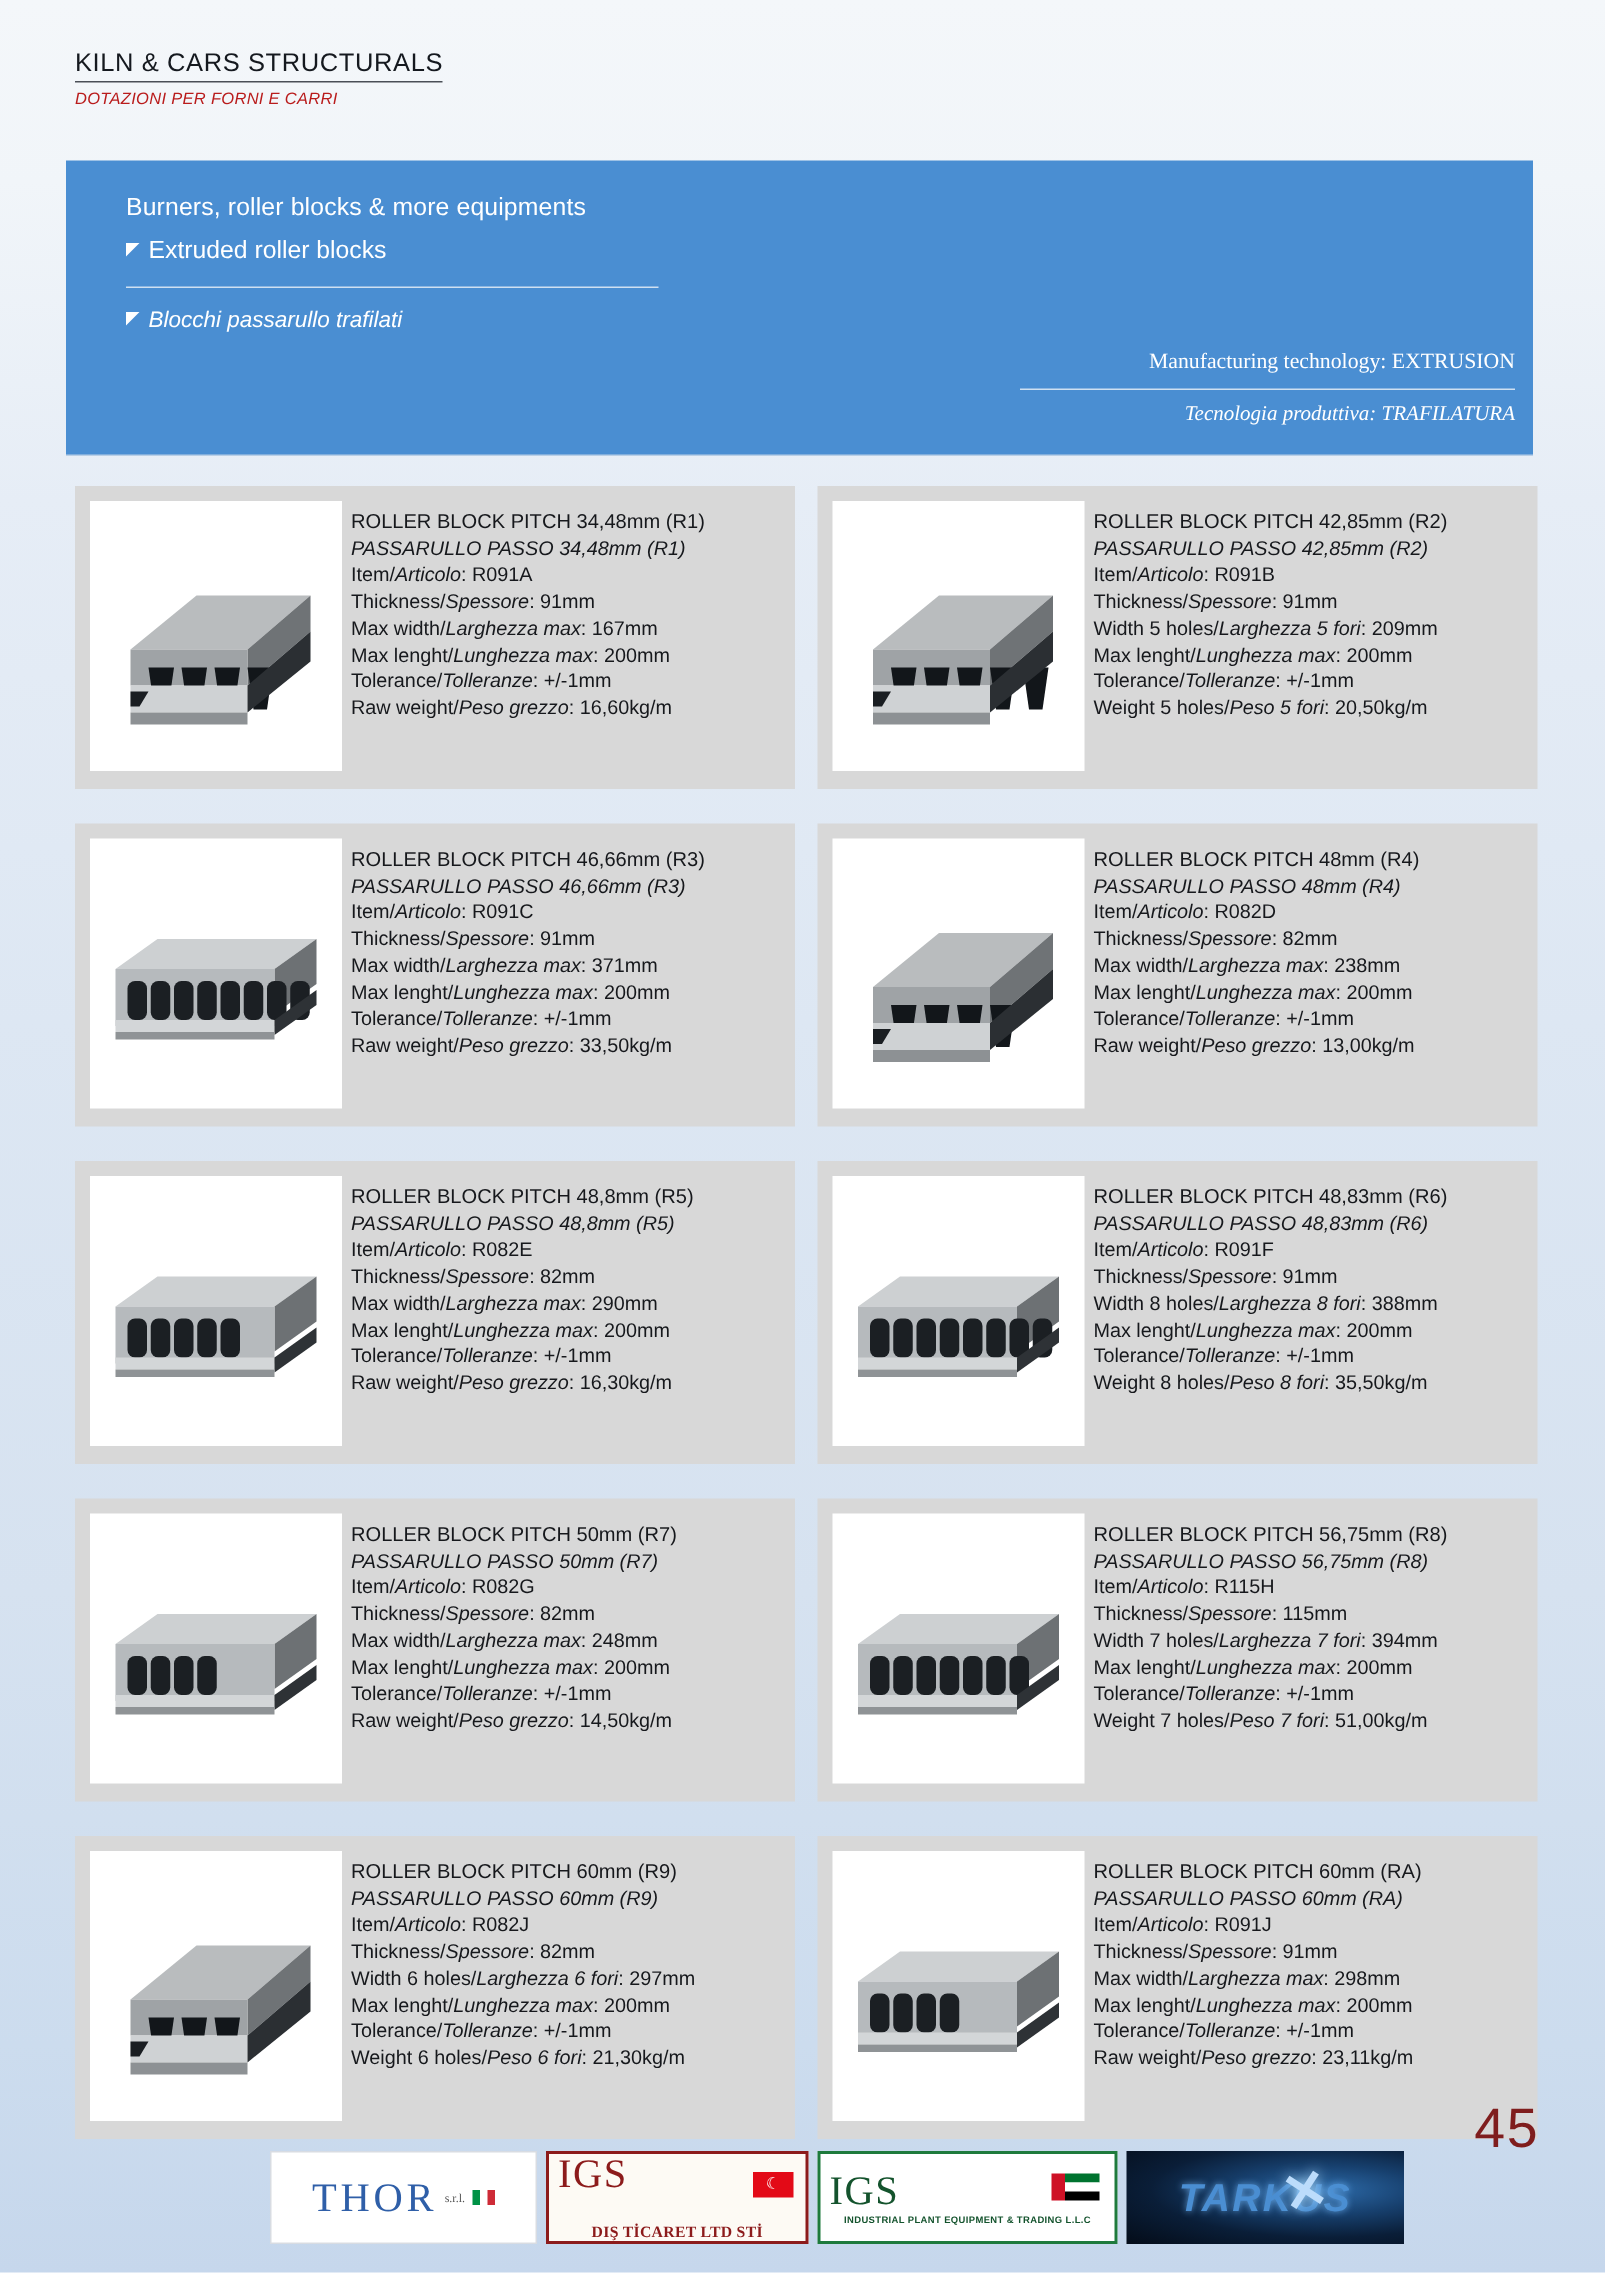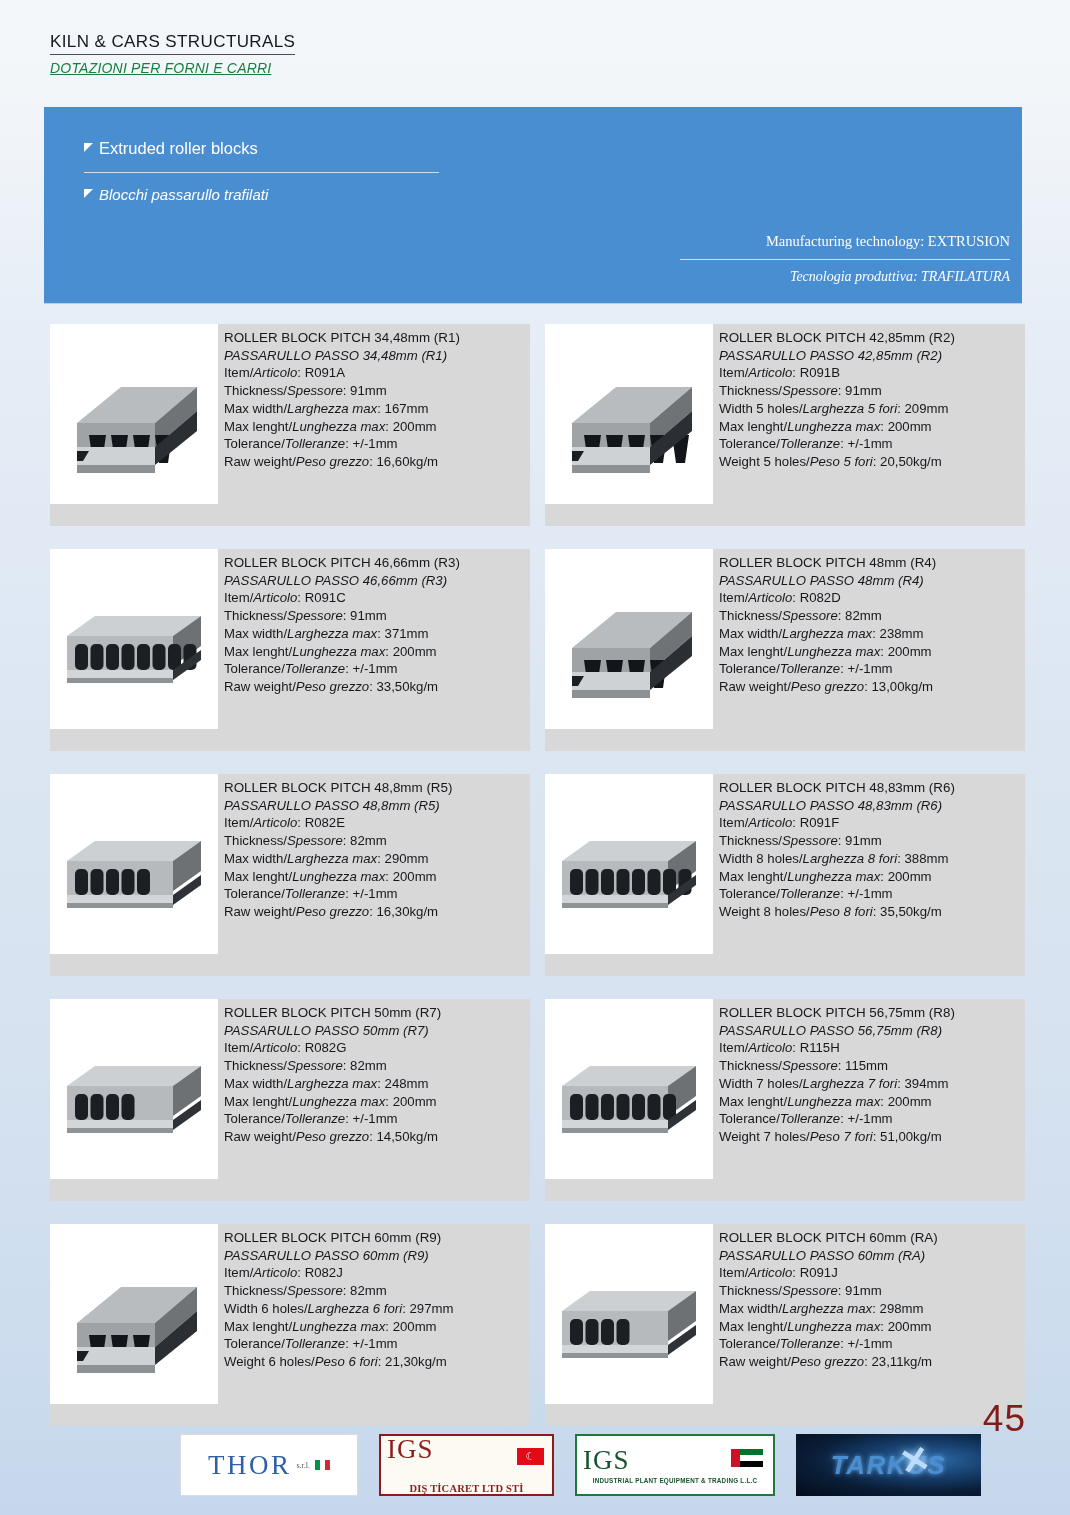--- a/index.html
+++ b/index.html
@@ -14,22 +14,22 @@
   }
 
   
   .page-head { position: absolute; top: 32px; left: 50px; }
   .head-en {
     font-size: 17px; letter-spacing: 0.4px; color: #15191f;
     border-bottom: 1.3px solid #4a4f57; padding-bottom: 2px;
     display: inline-block;
   }
   .head-it {
-    font-size: 14px; font-style: italic; color: #15803d;
-    margin-top: 5px; letter-spacing: 0.2px; text-decoration: underline;
+    font-size: 11px; font-style: italic; color: #b91c1c;
+    margin-top: 5px; letter-spacing: 0.2px;
   }
 
   
   .banner {
     position: absolute; top: 107px; left: 44px;
     width: 978px; height: 196px;
     background: #4a8ed2;
     box-shadow: 0 1px 0 #b9cfe6;
   }
   .banner-left { position: absolute; top: 22px; left: 40px; width: 560px; }
@@ -62,20 +62,21 @@
     width: 975px;
     display: grid;
     grid-template-columns: 480px 480px;
     gap: 23px 15px;
   }
   .card {
     background: #d8d8d8;
     height: 202px;
     display: flex;
     align-items: flex-start;
+    padding: 10px;
   }
   .card-img {
     width: 168px; height: 180px;
     background: #ffffff;
     flex: 0 0 auto;
     display: flex; align-items: center; justify-content: center;
     margin-right: 6px;
   }
   .card-img svg { display: block; }
 
@@ -87,21 +88,21 @@
 
   
   .pageno {
     position: absolute; right: 44px; top: 1398px;
     font-size: 37px; color: #7f1d1d; letter-spacing: 1px;
   }
 
   
   .footer {
     position: absolute; left: 180px; top: 1434px;
-    display: flex; align-items: stretch; gap: 21px;
+    display: flex; align-items: stretch; gap: 6px;
   }
   .logo { height: 62px; display: flex; align-items: center; justify-content: center; }
 
   .logo-thor {
     width: 178px; background: #ffffff; border: 1px solid #d8dce2;
     display: flex; align-items: center; justify-content: center; gap: 5px;
   }
   .thor-word {
     font-family: "Liberation Serif", serif; font-size: 27px;
     color: #2f5fa8; letter-spacing: 2.5px;
@@ -157,20 +158,21 @@
 </head>
 <body>
 
 <div class="page-head">
   <div class="head-en">KILN &amp; CARS STRUCTURALS</div>
   <div class="head-it">DOTAZIONI PER FORNI E CARRI</div>
 </div>
 
 <div class="banner">
   <div class="banner-left">
+    <div class="b-l1">Burners, roller blocks &amp; more equipments</div>
     <div class="b-l2">
       <span class="tri"></span>
       <span>Extruded roller blocks</span>
     </div>
     <div class="b-rule"></div>
     <div class="b-l4">
       <span class="tri"></span>
       <span>Blocchi passarullo trafilati</span>
     </div>
   </div>

